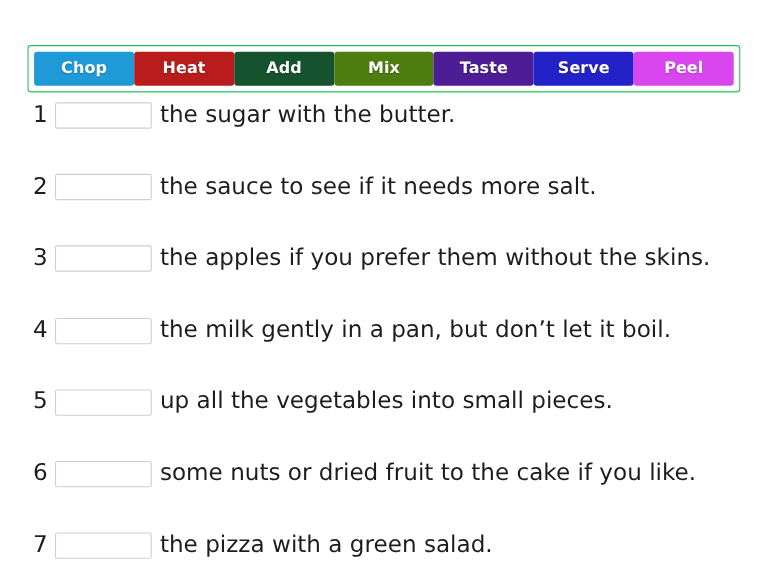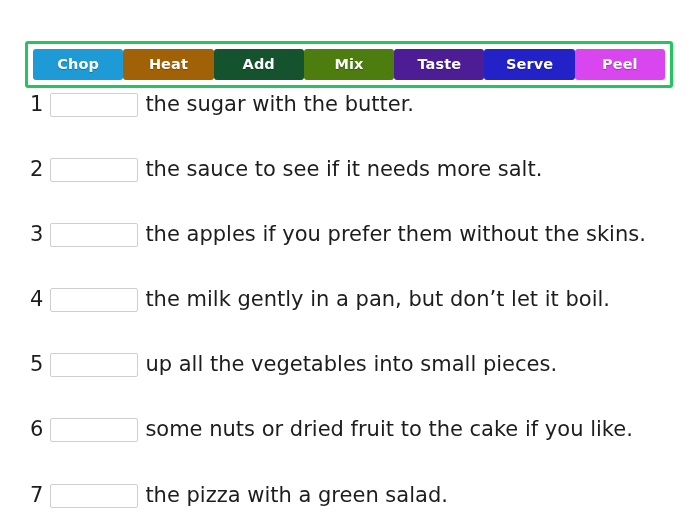--- a/index.html
+++ b/index.html
@@ -22,21 +22,21 @@
     box-sizing: border-box;
   }
 
   
   .wordbank {
     position: absolute;
     left: 25px;
     top: 41px;
     width: 648px;
     box-sizing: border-box;
-    border: 3px solid #22c55e;
+    border: 1px solid #22c55e;
     border-radius: 3px;
     background: #ffffff;
     padding: 5px 5px;
     display: flex;
     flex-direction: row;
     gap: 0;
   }
 
   .chip {
     flex: 1 1 0;
@@ -103,21 +103,21 @@
     height: 0;
   }
 </style>
 </head>
 <body>
 
 <div class="page">
 
   <div class="wordbank" id="wordbank">
       <div class="chip" style="background: rgb(30, 155, 215);">Chop</div>
-      <div class="chip" style="background: #a16207; text-align: center;">Heat</div>
+      <div class="chip" style="background: #b91c1c; text-align: center;">Heat</div>
       <div class="chip" style="background: #14532d;">Add</div>
       <div class="chip" style="background: #4d7c0f;">Mix</div>
       <div class="chip" style="background: #4c1d95;">Taste</div>
       <div class="chip" style="background: rgb(34, 34, 200);">Serve</div>
       <div class="chip" style="background: #d946ef;">Peel</div>
     </div>
 
   <div class="exercise" id="exercise"><span class="item"><span class="qnum">1</span><input type="text" class="blank" placeholder="" style=""><span class="sentence">the sugar with the butter.</span></span><span class="item-spacer"></span><span class="item"><span class="qnum">2</span><input type="text" class="blank" placeholder="" style=""><span class="sentence">the sauce to see if it needs more salt.</span></span><span class="item-spacer"></span><span class="item"><span class="qnum">3</span><input type="text" class="blank" placeholder="" style=""><span class="sentence">the apples if you prefer them without the skins.</span></span><span class="item-spacer"></span><span class="item"><span class="qnum">4</span><input type="text" class="blank" placeholder="" style=""><span class="sentence">the milk gently in a pan, but don’t let it boil.</span></span><span class="item-spacer"></span><span class="item"><span class="qnum">5</span><input type="text" class="blank" placeholder="" style=""><span class="sentence">up all the vegetables into small pieces.</span></span><span class="item-spacer"></span><span class="item"><span class="qnum">6</span><input type="text" class="blank" placeholder="" style=""><span class="sentence">some nuts or dried fruit to the cake if you like.</span></span><span class="item-spacer"></span><span class="item"><span class="qnum">7</span><input type="text" class="blank" placeholder="" style=""><span class="sentence">the pizza with a green salad.</span></span><span class="item-spacer"></span></div>
 
 </div>

